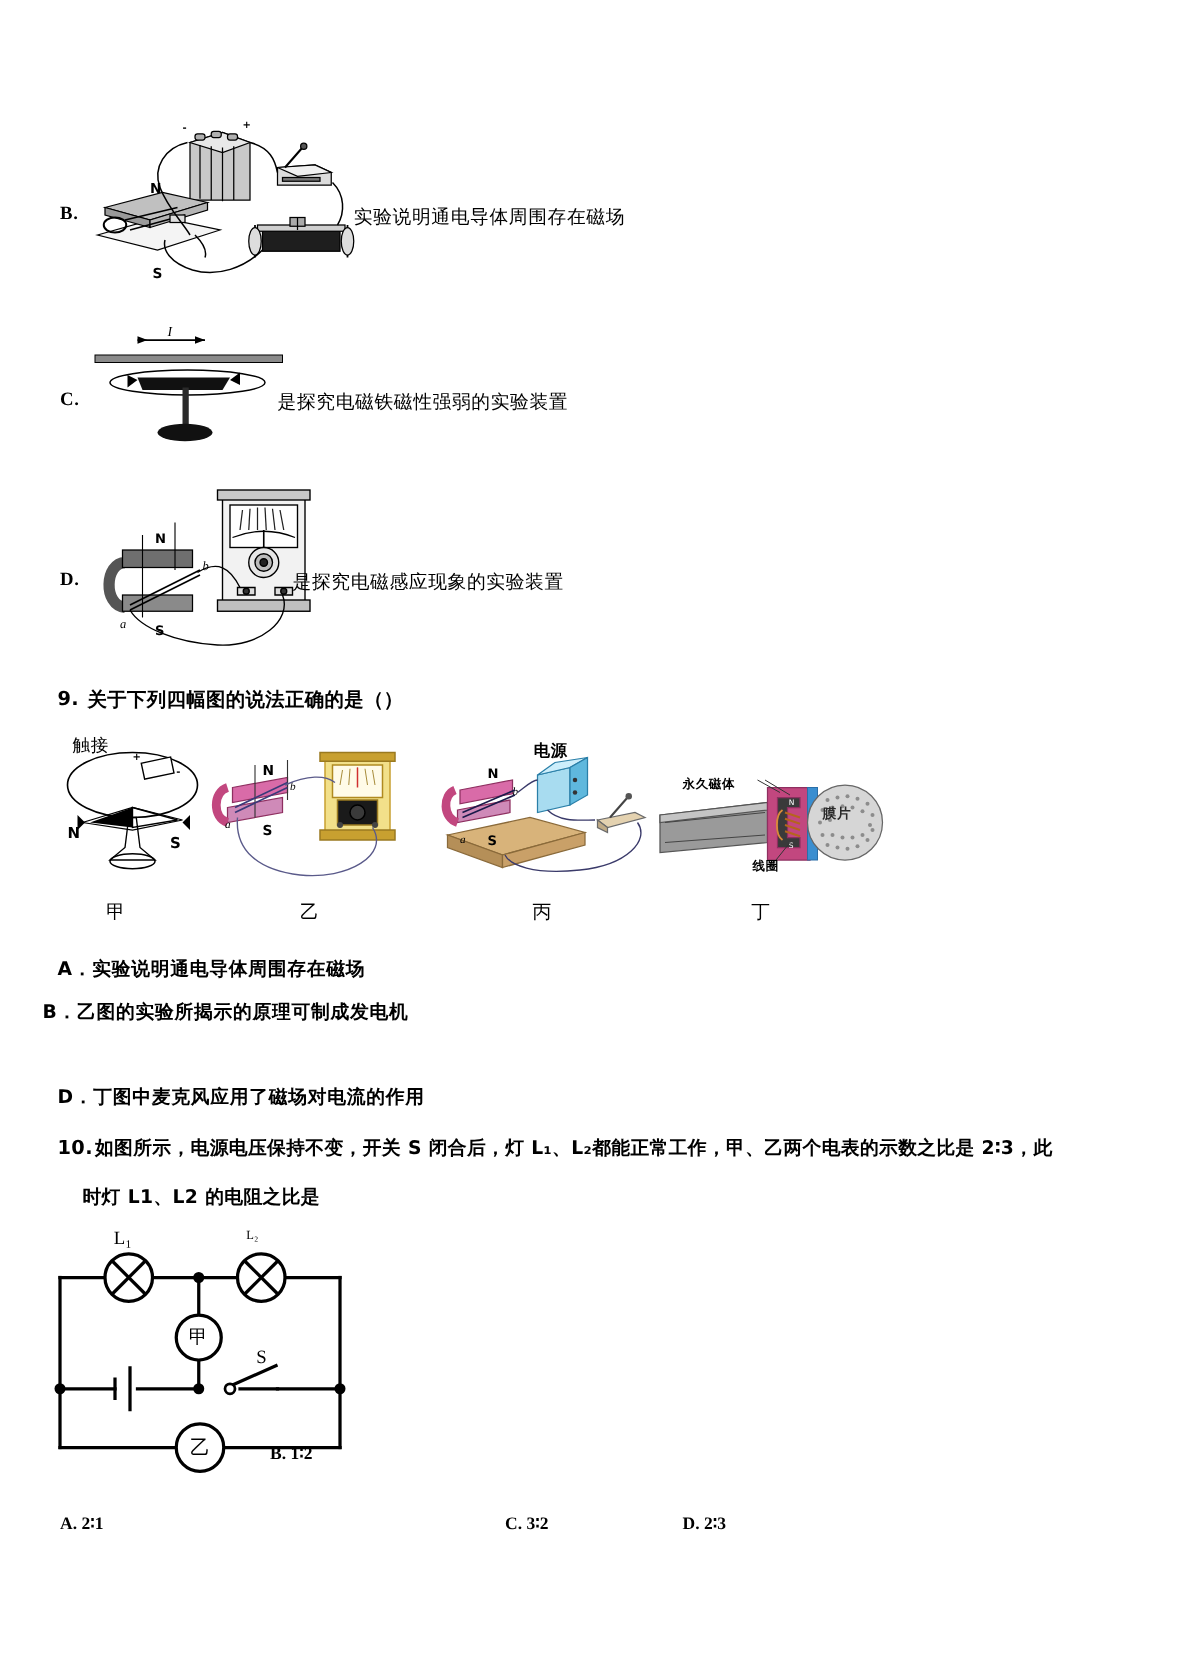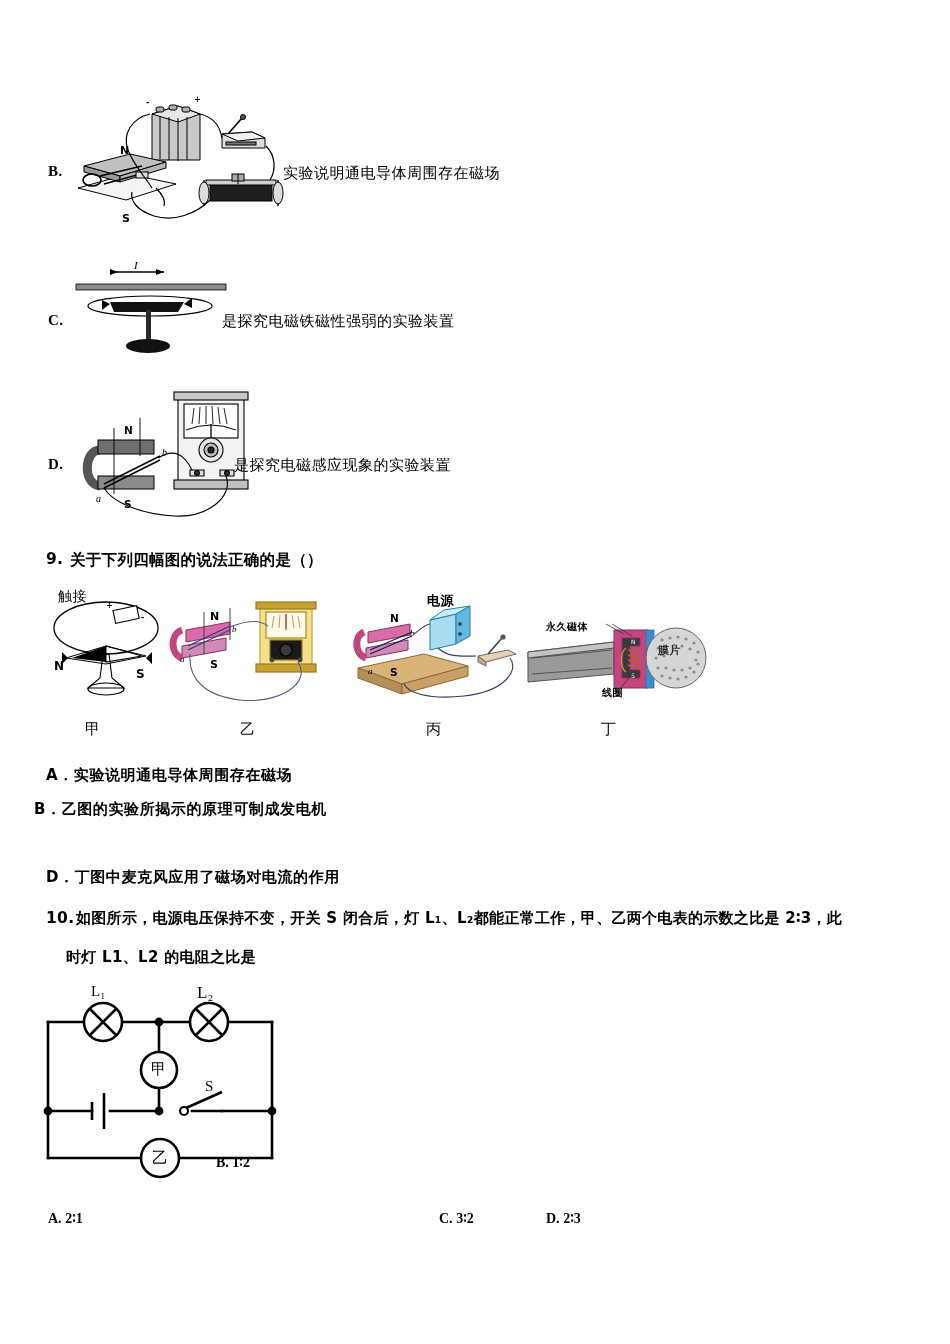--- a/index.html
+++ b/index.html
@@ -479,34 +479,34 @@
 
       <g fill="#000">
         <circle cx="127" cy="42" r="4.4"></circle>
         <circle cx="127" cy="131" r="4.4"></circle>
         <circle cx="16" cy="131" r="4.4"></circle>
         <circle cx="240" cy="131" r="4.4"></circle>
       </g>
     </svg>
   </div>
   <div class="abs" style="left:91px; top:983px; font-family:'Liberation Serif',serif; font-size:15px;">L₁</div>
-  <div class="abs" style="left:197px; top:983px; font-family:'Liberation Serif',serif; font-size:17px;">L₂</div>
+  <div class="abs" style="left:197px; top:983px; font-family:'Liberation Serif',serif; font-size:10px;">L₂</div>
   <div class="abs" style="left:151px; top:1060px; font-family:'DejaVu Sans',sans-serif; font-size:15px;">甲</div>
   <div class="abs" style="left:152px; top:1148px; font-family:'DejaVu Sans',sans-serif; font-size:16px;">乙</div>
   <div class="abs" style="left:205px; top:1078px; font-family:'Liberation Serif',serif; font-size:15px;">S</div>
 
   <div class="abs ans-row" style="left:48px; top:1210px;">
     <span>A.</span>
     <span>2∶1</span>
   </div>
   <div class="abs ans-row" style="left:216px; top:1154px;">
     <span>B.</span>
     <span>1∶2</span>
   </div>
-  <div class="abs ans-row" style="left:404px; top:1210px;margin-left:35px;">
+  <div class="abs ans-row" style="left:404px; top:1210px;">
     <span>C.</span>
     <span>3∶2</span>
   </div>
   <div class="abs ans-row" style="left:546px; top:1210px;text-align:center;">
     <span>D.</span>
     <span>2∶3</span>
   </div>
 
 </div>
 

